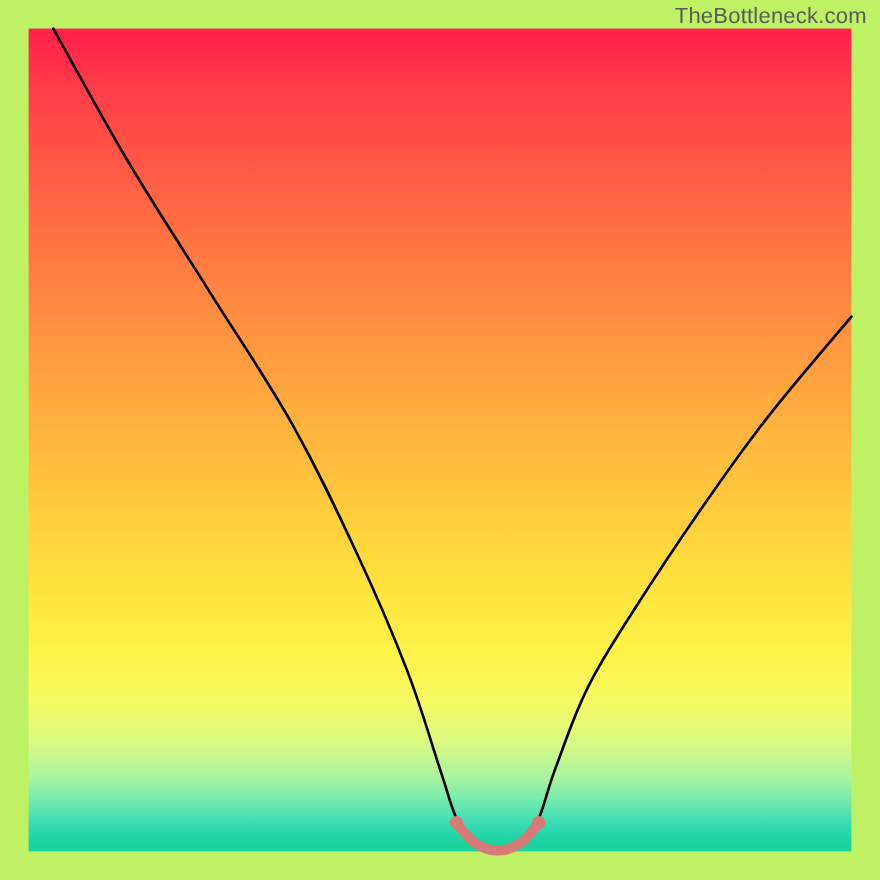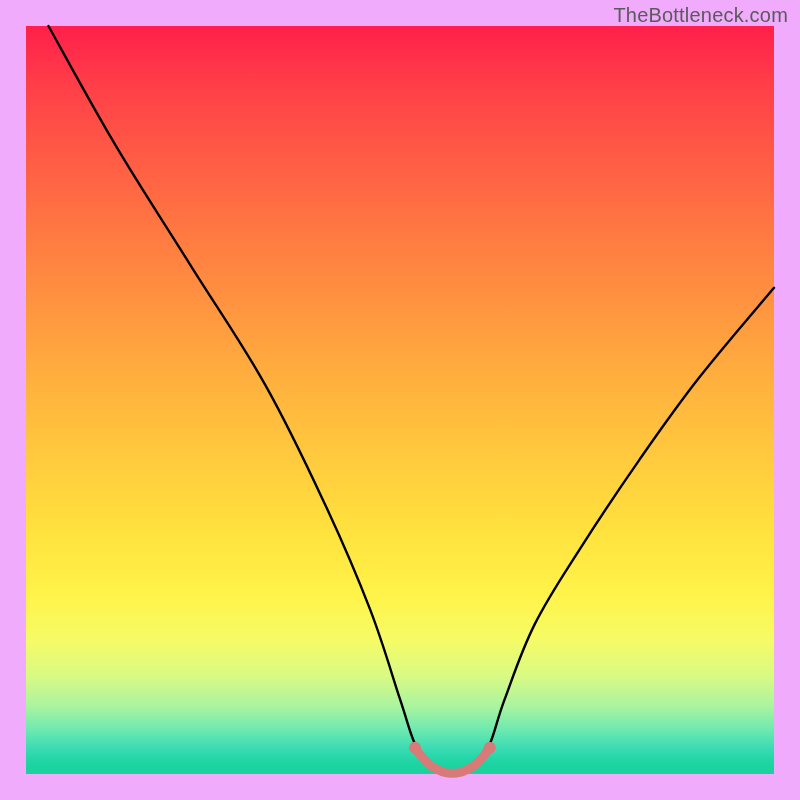--- a/index.html
+++ b/index.html
@@ -8,21 +8,21 @@
     width: 800px;
     height: 800px;
     background: #000;
     overflow: hidden;
     font-family: Arial, Helvetica, sans-serif;
   }
   .frame {
     position: relative;
     width: 800px;
     height: 800px;
-    background: #f0abfc;
+    background: #bef264;
   }
   .watermark {
     position: absolute;
     top: 4px;
     right: 12px;
     color: #5a5a5a;
     font-size: 20px;
     font-weight: 500;
     letter-spacing: 0.2px;
     z-index: 10;

